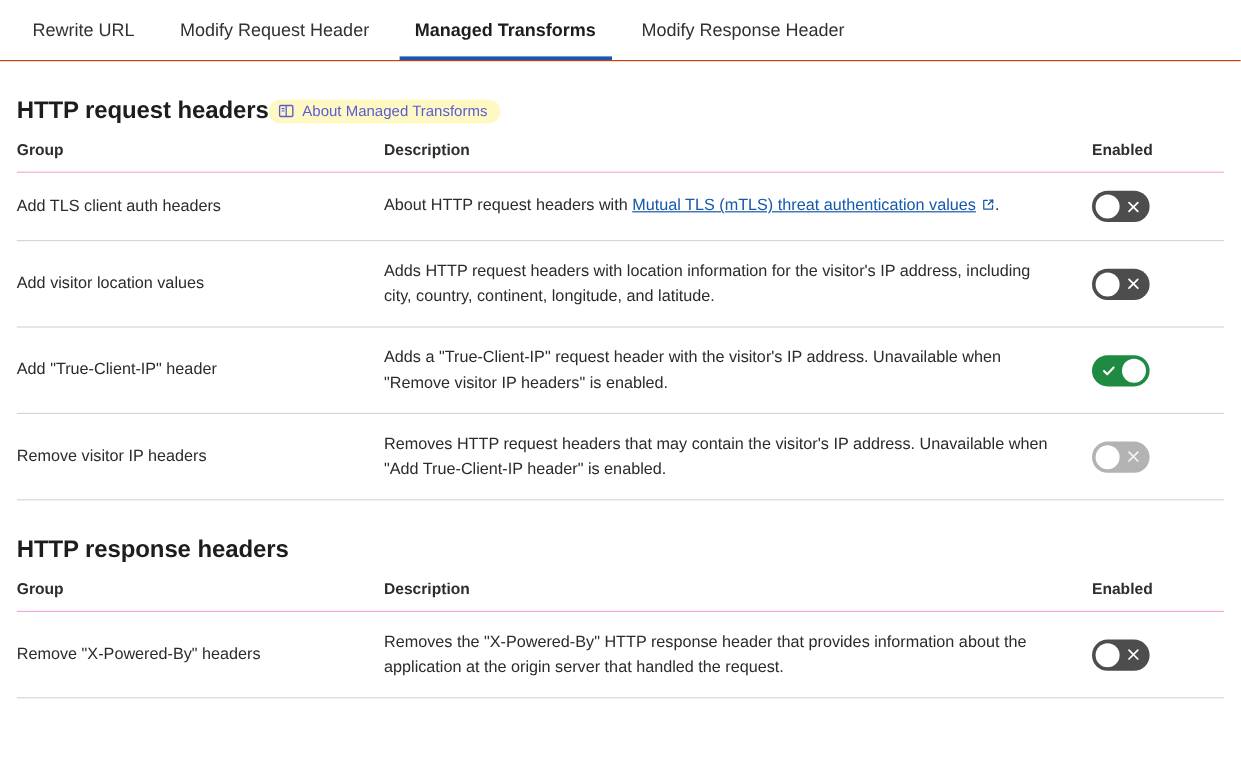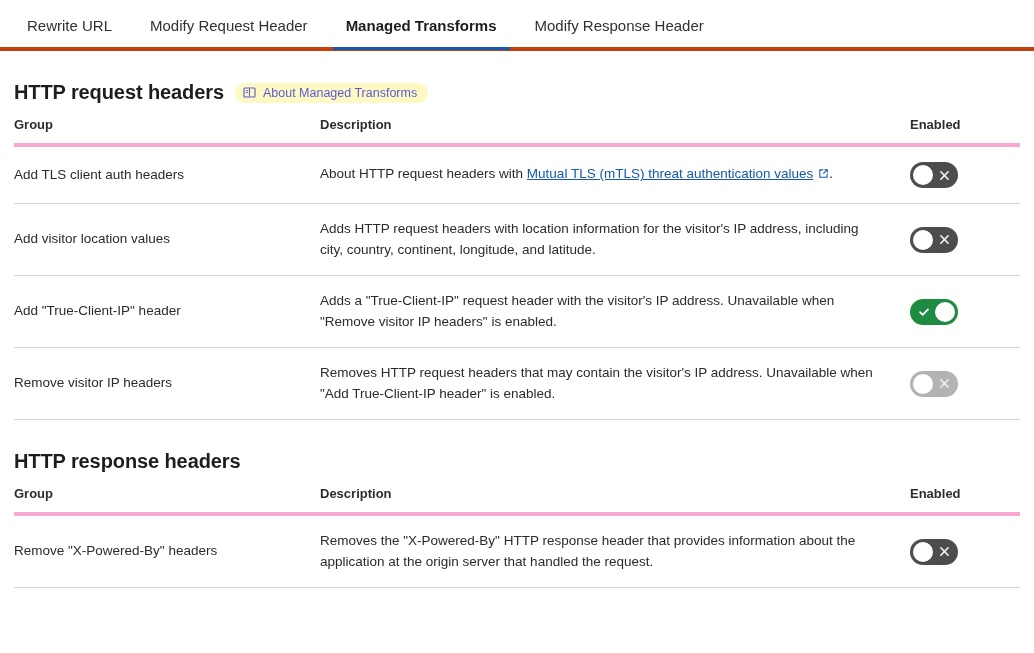--- a/index.html
+++ b/index.html
@@ -12,21 +12,21 @@
     overflow: hidden;
   }
 
   
   .tabbar {
     position: relative;
     height: 51px;
     display: flex;
     align-items: flex-start;
     padding: 0 0 0 14px;
-    border-bottom: 4px solid #c2410c;
+    border-bottom: 1px solid #c2410c;
   }
   .tab {
     position: relative;
     font-size: 15px;
     line-height: 1;
     color: #313131;
     padding: 18px 13px 16px 13px;
     margin-right: 12px;
     cursor: pointer;
     white-space: nowrap;
@@ -38,21 +38,20 @@
     left: 0; right: 0; bottom: -1px;
     height: 3px;
     background: #1558ac;
   }
 
   
   .section { padding: 0 14px; }
   .section-head {
     display: flex;
     align-items: center;
-    gap: 11px;
     margin-top: 30px;
     margin-bottom: 13px;
   }
   .section-title {
     font-size: 20px;
     font-weight: 700;
     color: #1d1d1d;
     letter-spacing: -0.1px;
   }
   .about-pill {
@@ -70,21 +69,21 @@
   .about-pill svg { display: block; }
 
   
   table { width: 100%; border-collapse: collapse; table-layout: fixed; }
   thead th {
     text-align: left;
     font-size: 13px;
     font-weight: 700;
     color: #2d2d2d;
     padding: 0 0 11px 0;
-    border-bottom: 4px solid #f9a8d4;
+    border-bottom: 1px solid #f9a8d4;
   }
   th.c-group { width: 306px; padding-left: 0; }
   th.c-desc  { width: auto; }
   th.c-enabled { width: 110px; text-align: left; padding-left: 0; }
 
   tbody td {
     font-size: 13.5px;
     color: #2b2b2b;
     vertical-align: middle;
     border-bottom: 1px solid #d6d6d6;

